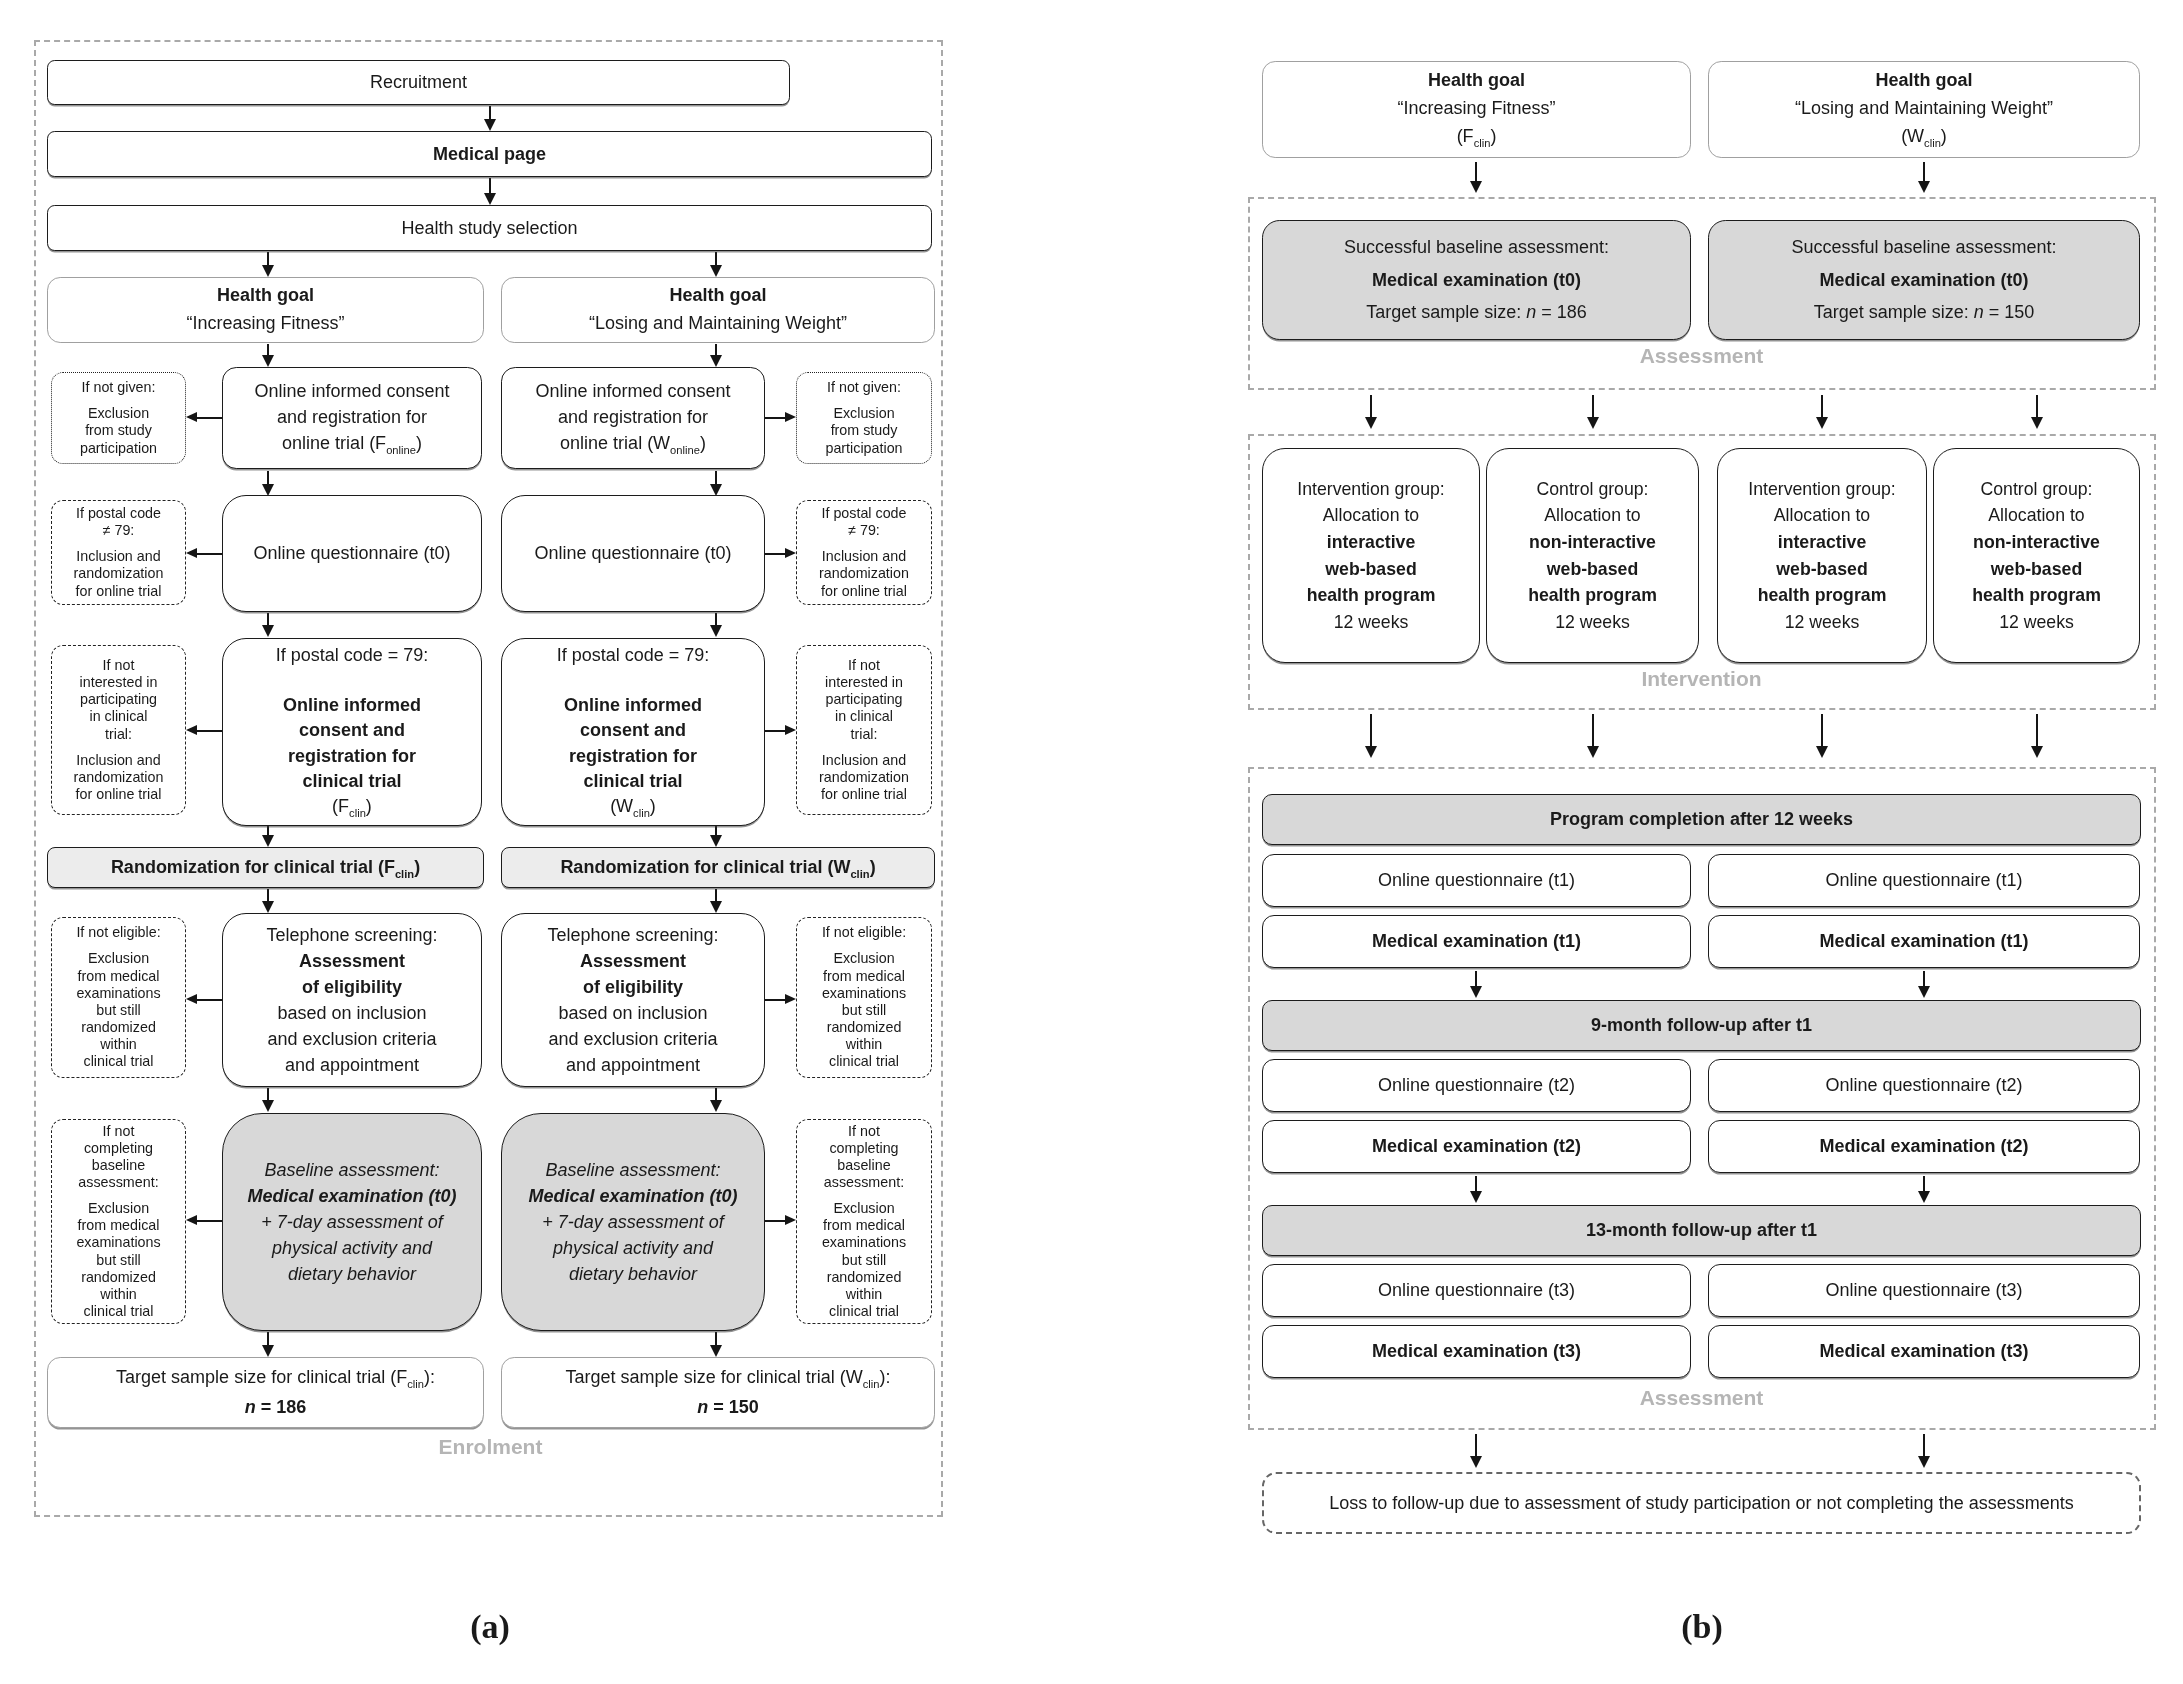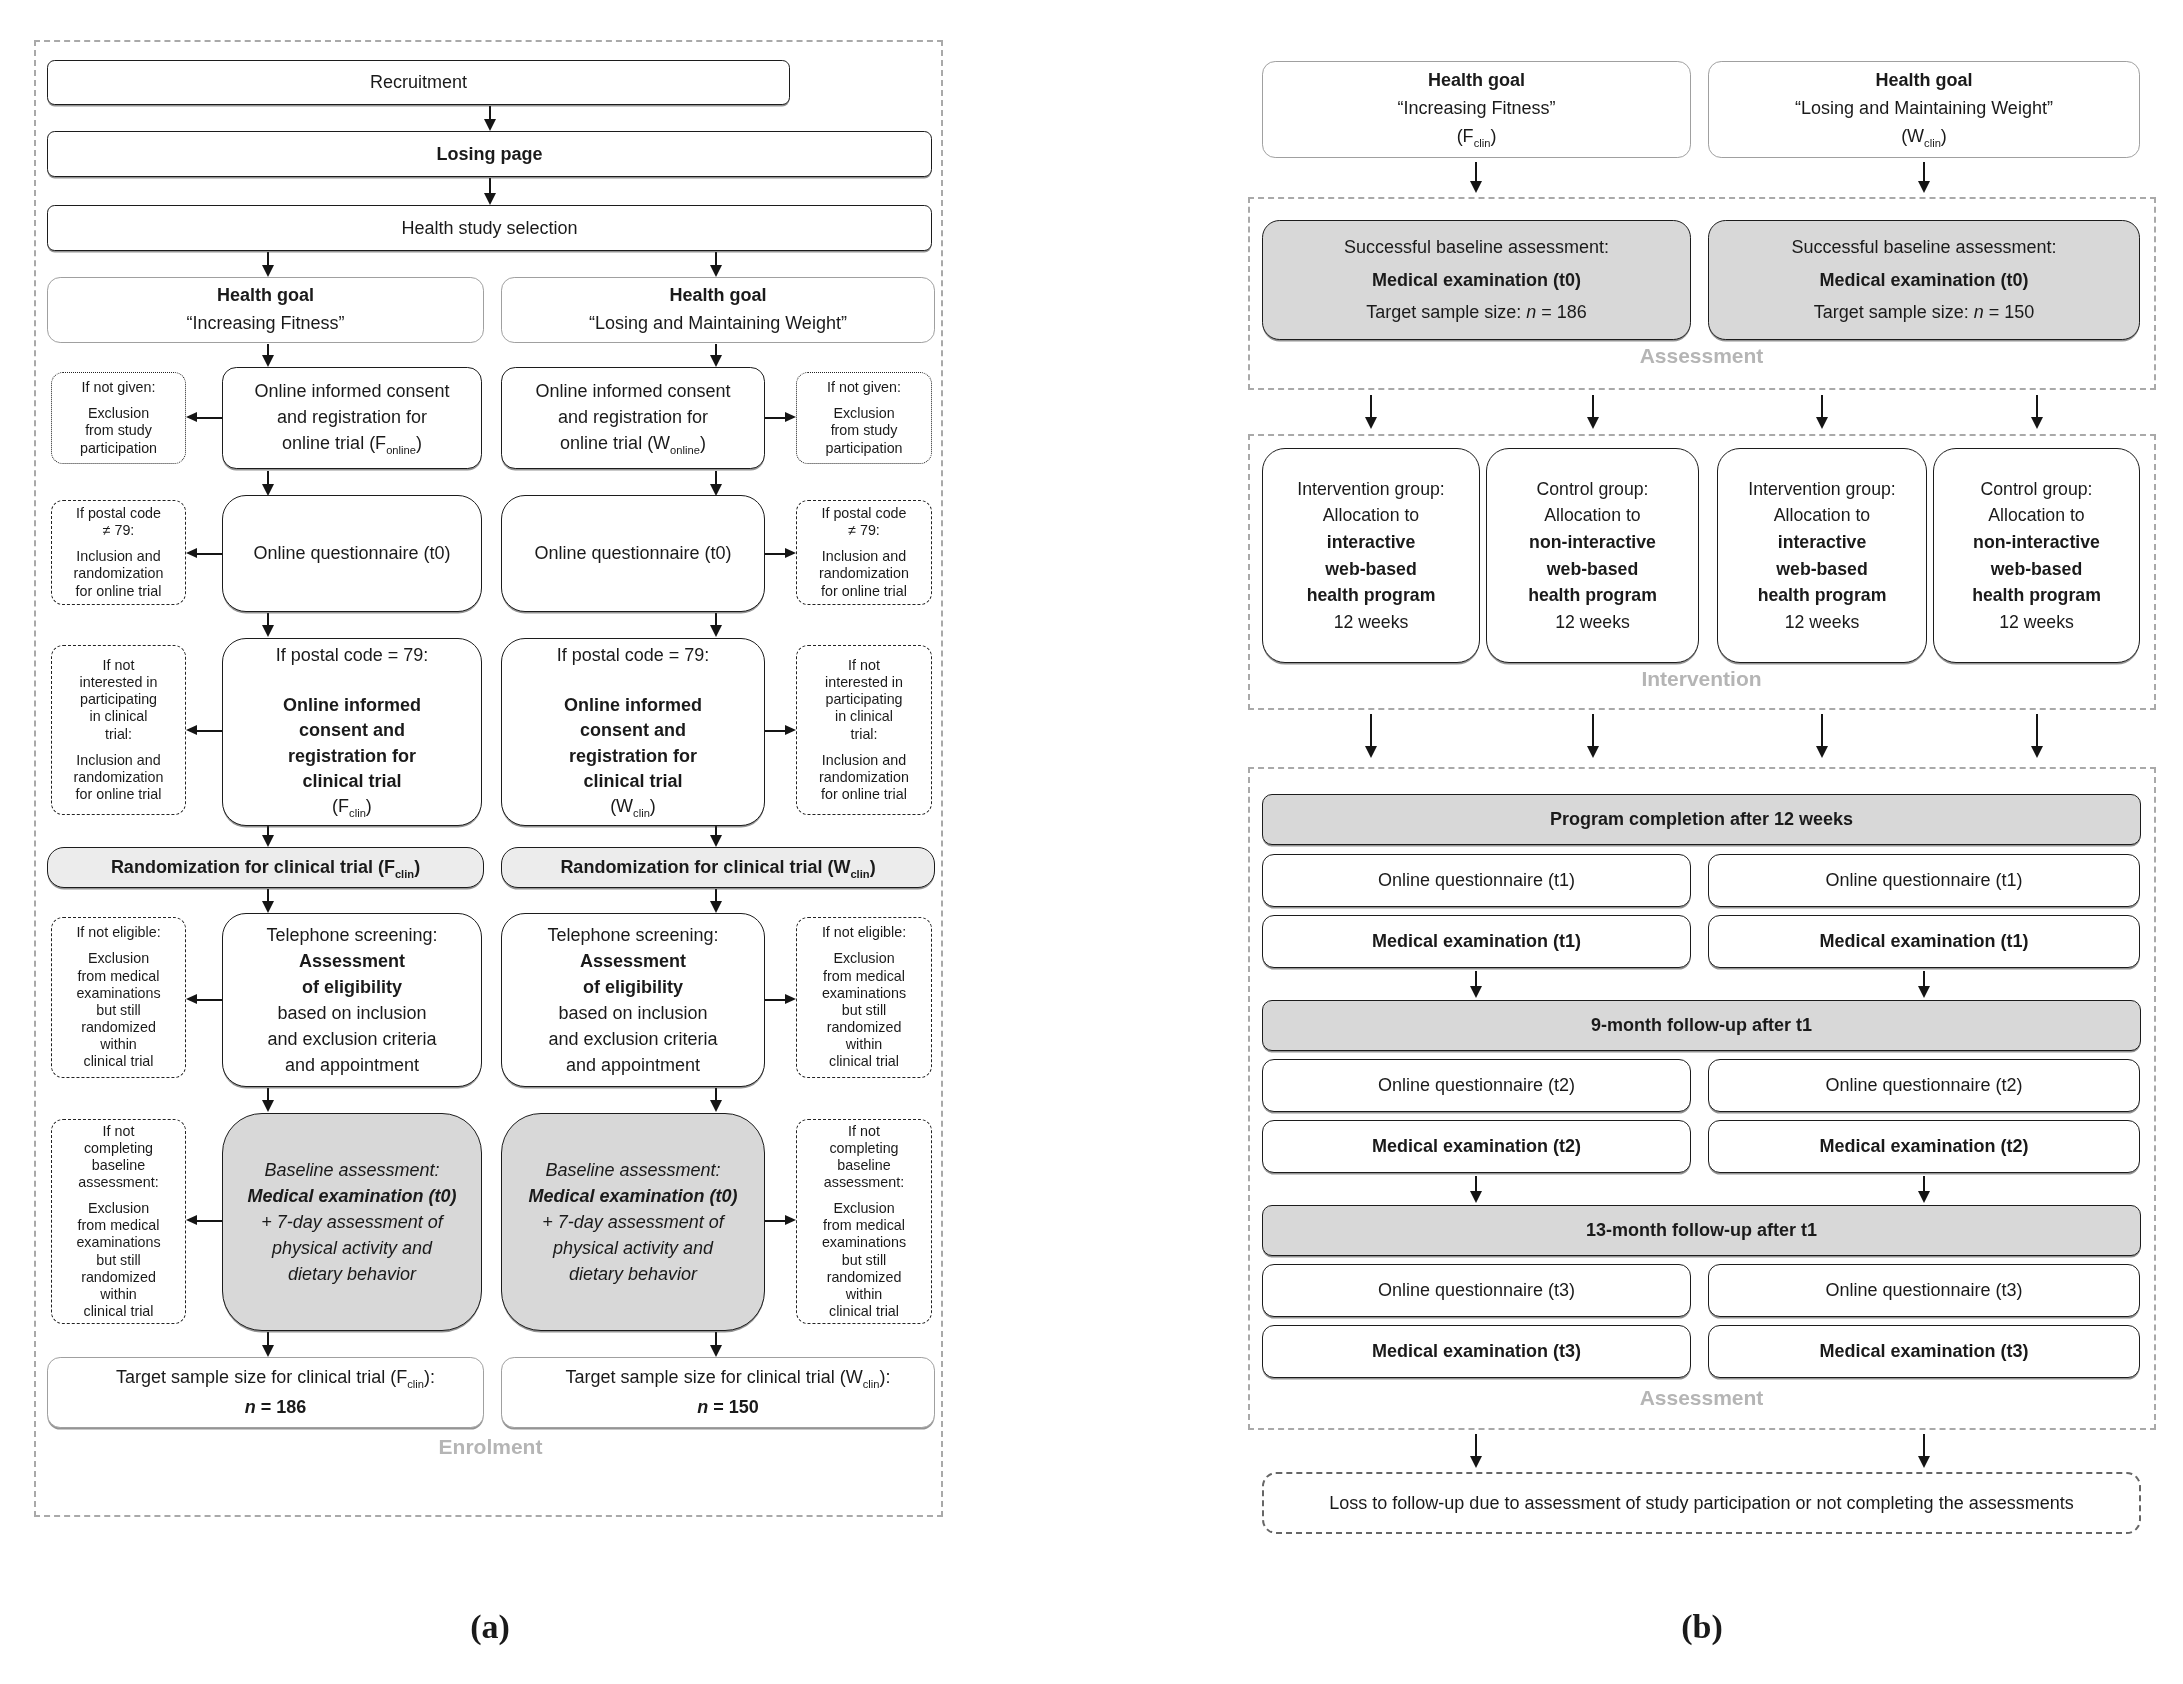--- a/index.html
+++ b/index.html
@@ -23,21 +23,21 @@
 
   .wide   { border-radius:7.7px; }
   .tall   { border-radius:24px; }
   .clin   { line-height:1.4; }
   .sideb  { border:1.7px dashed #222; border-radius:12px; font-size:14.3px; line-height:1.2;
             box-shadow:none; }
   .sideb.dot { border-style:dotted; }
   .sideb .btm { margin-top:8.8px; }
   .grayfill { background:#d8d8d8;font-style:italic; }
   .biground { border-radius:40px; }
-  .bar    { background:#ececec; border-radius:17px; font-weight:bold; }
+  .bar    { background:#ececec; border-radius:8px; font-weight:bold; }
   .target { border-color:#a0a0a0; border-radius:13.2px; line-height:1.6;padding-left:20px; }
   .hgb    { border-color:#a0a0a0; border-radius:13.2px; line-height:1.55; box-shadow:none; }
   .grayb  { background:#d8d8d8; border-radius:17.7px; line-height:1.8; }
   .intv   { border-radius:23px; font-size:17.7px; line-height:1.5; }
   .pill   { border-radius:12px; }
   .bbar   { background:#d8d8d8; border-radius:10px; font-weight:bold; }
   .loss   { border:2.2px dashed #666; border-radius:14.3px; box-shadow:none; }
   .bold   { font-weight:bold; }
 
   .cont   { position:absolute; box-sizing:border-box; border:2.2px dashed #a9a9a9; }
@@ -94,21 +94,21 @@
 <div class="ah pr" style="left:765px;top:730px;width:20px"></div>
 <div class="ah pl" style="left:197px;top:999px;width:25px"></div>
 <div class="ah pr" style="left:765px;top:999px;width:20px"></div>
 <div class="ah pl" style="left:197px;top:1220px;width:25px"></div>
 <div class="ah pr" style="left:765px;top:1220px;width:20px"></div>
 
 <div class="bx wide" style="left:47px;top:60px;width:743px;height:45px">
   <span>Recruitment</span>
 </div>
 <div class="bx wide bold" style="left:47px;top:131px;width:885px;height:46px">
-  <span>Losing page</span>
+  <span>Medical page</span>
 </div>
 <div class="bx wide" style="left:47px;top:205px;width:885px;height:46px">
   <span>Health study selection</span>
 </div>
 
 <div class="bx hgb" style="left:47px;top:277px;width:437px;height:66px">
   <span><b>Health goal</b><br>“Increasing Fitness”</span>
 </div>
 <div class="bx hgb" style="left:501px;top:277px;width:434px;height:66px">
   <span><b>Health goal</b><br>“Losing and Maintaining Weight”</span>

